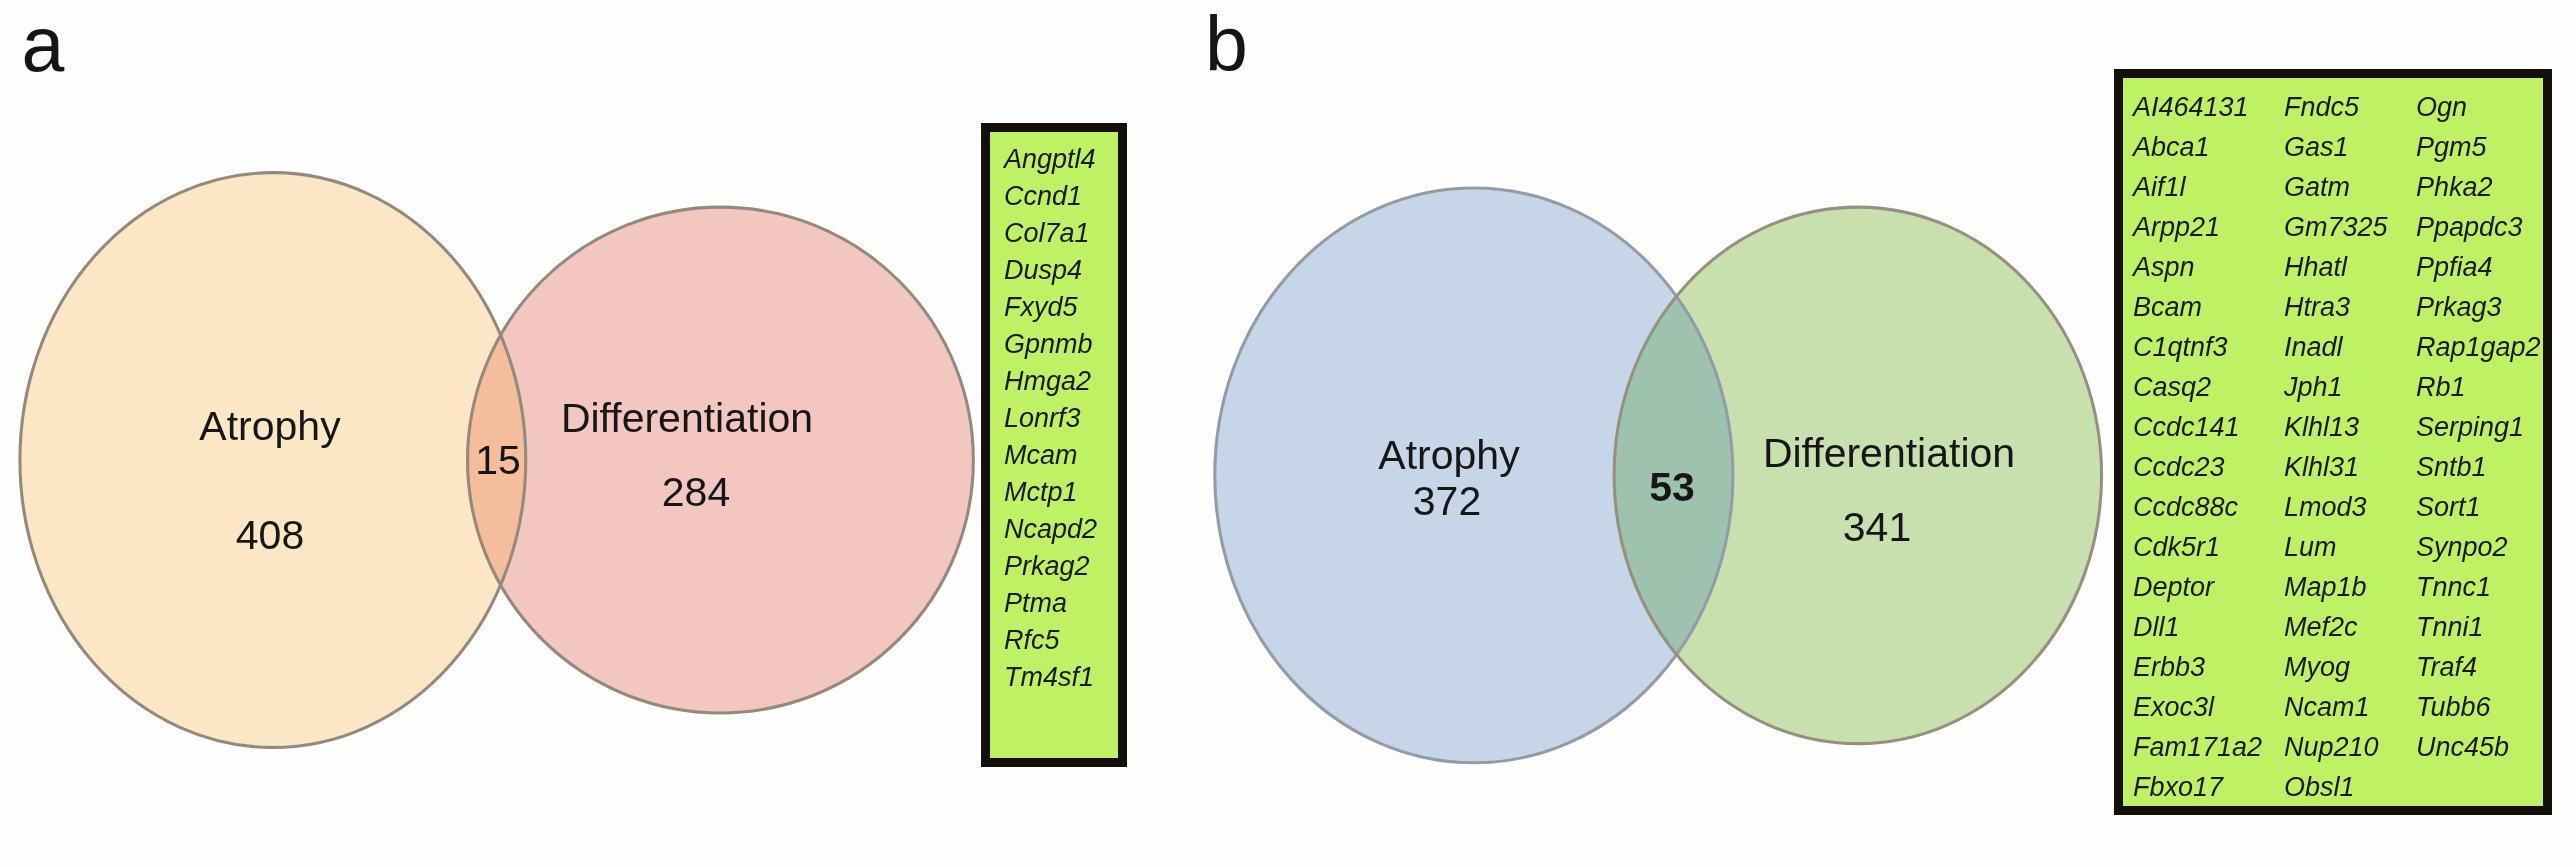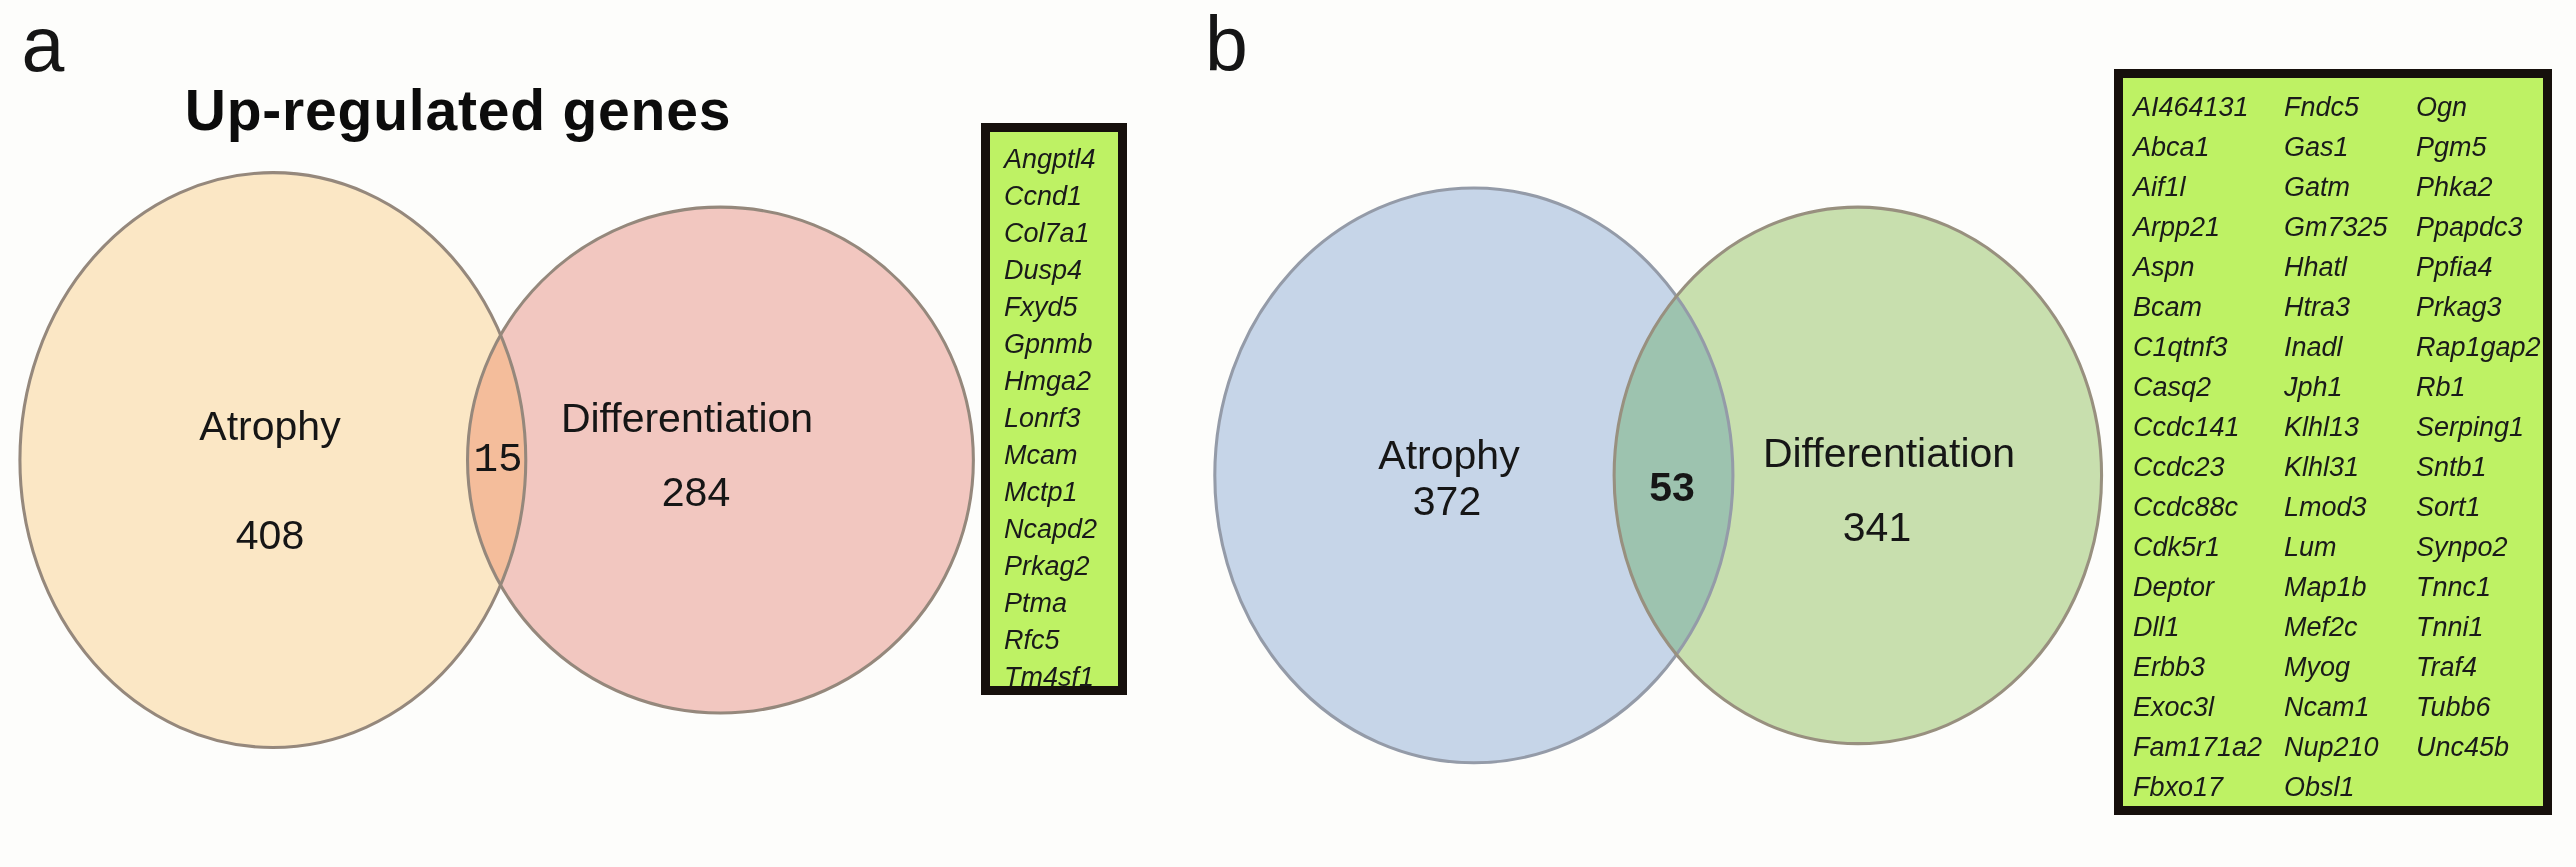--- a/index.html
+++ b/index.html
@@ -76,28 +76,27 @@
     <g>
       <ellipse cx="1923" cy="620" rx="338" ry="375" fill="#c6d5e8"></ellipse>
       <ellipse cx="2424" cy="620" rx="318" ry="350" fill="#c8dfae"></ellipse>
       <ellipse cx="2424" cy="620" rx="318" ry="350" clip-path="url(#clip-down-left)" fill="#9dc3af"></ellipse>
       <ellipse class="circle-stroke stroke-cool" cx="1923" cy="620" rx="338" ry="375"></ellipse>
       <ellipse class="circle-stroke stroke-green" cx="2424" cy="620" rx="318" ry="350"></ellipse>
     </g>
   </svg>
 
   <div class="panel-label" style="left:21.5px;top:6.1px;">a</div>
-  <div class="fig-title" style="left:458px;top:110px;">Up-regulated genes</div>
   <div class="vtext" style="left:270px;top:426px;">Atrophy</div>
   <div class="vtext" style="left:270px;top:491px;margin-top:44px;">408</div>
-  <div class="vtext" style="left:498px;top:460px;font-family:Liberation Mono, monospace;">15</div>
+  <div class="vtext" style="left:498px;top:460px;">15</div>
   <div class="vtext" style="left:687px;top:418px;">Differentiation</div>
   <div class="vtext" style="left:686px;top:492px;margin-left:10px;">284</div>
 
-  <div class="gene-box" style="left:981px;top:123px;width:146px;height:572px;">
+  <div class="gene-box" style="left:981px;top:123px;width:146px;height:644px;">
     <div class="gene-col" style="left:14px;">
         <div class="gene-item">Angptl4</div>
         <div class="gene-item">Ccnd1</div>
         <div class="gene-item">Col7a1</div>
         <div class="gene-item">Dusp4</div>
         <div class="gene-item">Fxyd5</div>
         <div class="gene-item">Gpnmb</div>
         <div class="gene-item">Hmga2</div>
         <div class="gene-item">Lonrf3</div>
         <div class="gene-item">Mcam</div>

